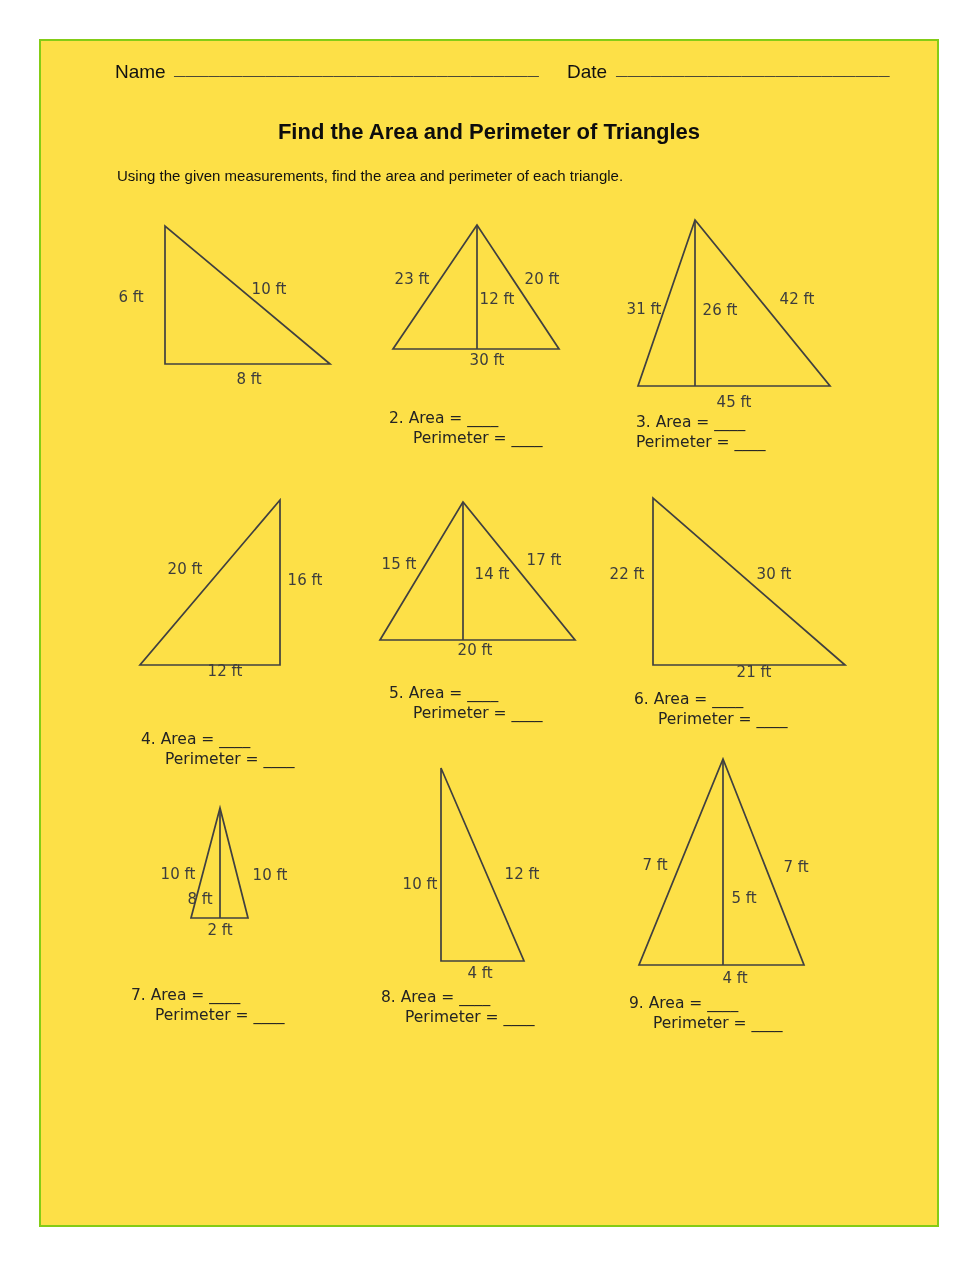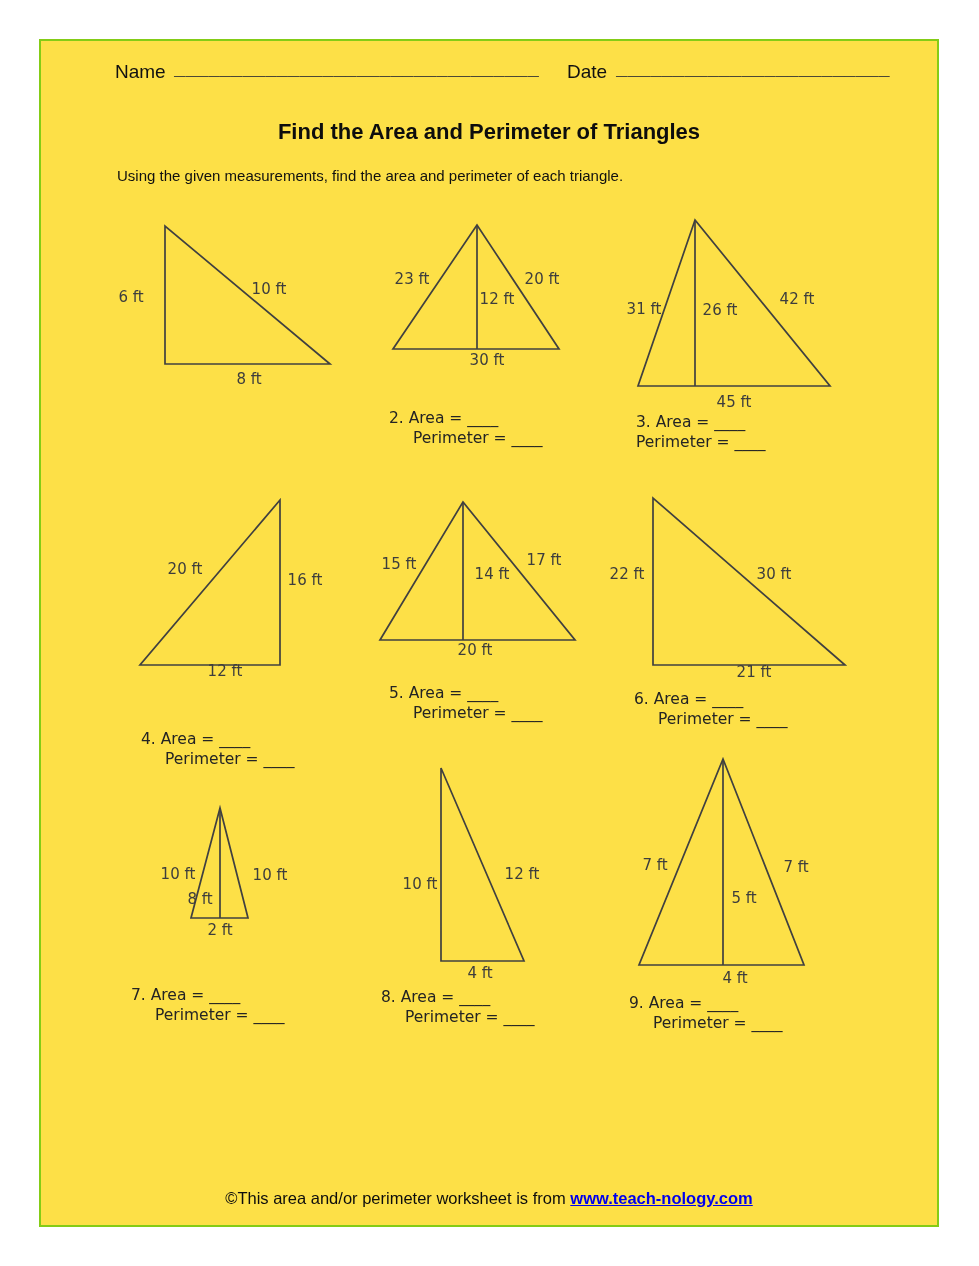--- a/index.html
+++ b/index.html
@@ -136,16 +136,15 @@
     </svg>
     <span class="lbl" style="left:614px;top:824px;">7 ft</span>
     <span class="lbl" style="left:755px;top:826px;">7 ft</span>
     <span class="lbl" style="left:703px;top:857px;">5 ft</span>
     <span class="lbl" style="left:694px;top:937px;">4 ft</span>
     <div class="question" style="left:588px;top:952px;">
       <div class="l1">9. Area = ____</div>
       <div class="l2">Perimeter = ____</div>
     </div>
 
-    <div class="footer"><span>©This area and/or perimeter worksheet is from </span><a>www.teach-nology.com</a></div>
 
   </div>
 </div>
 
 </body></html>

